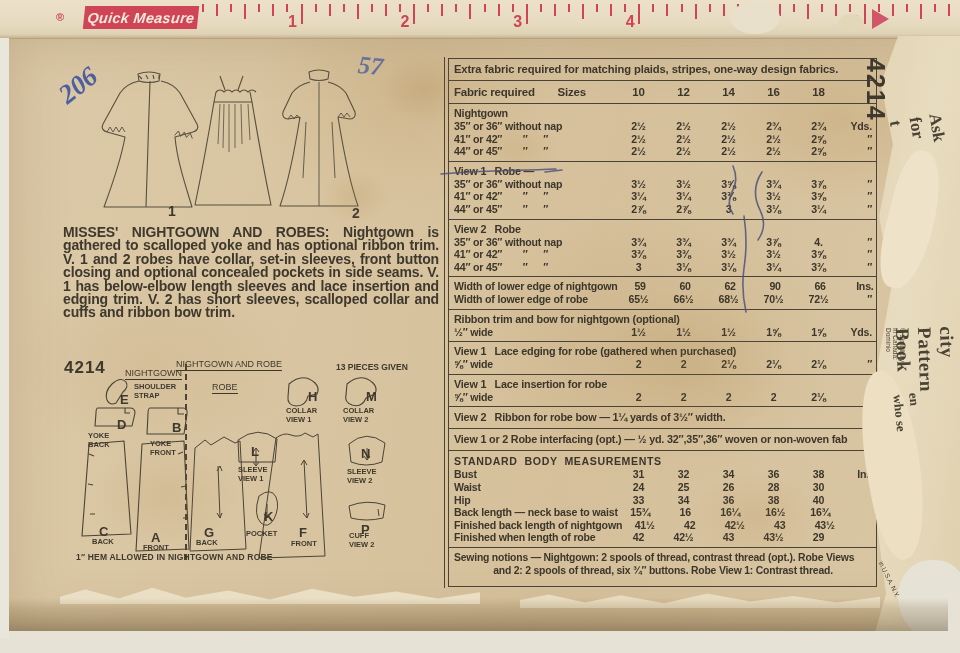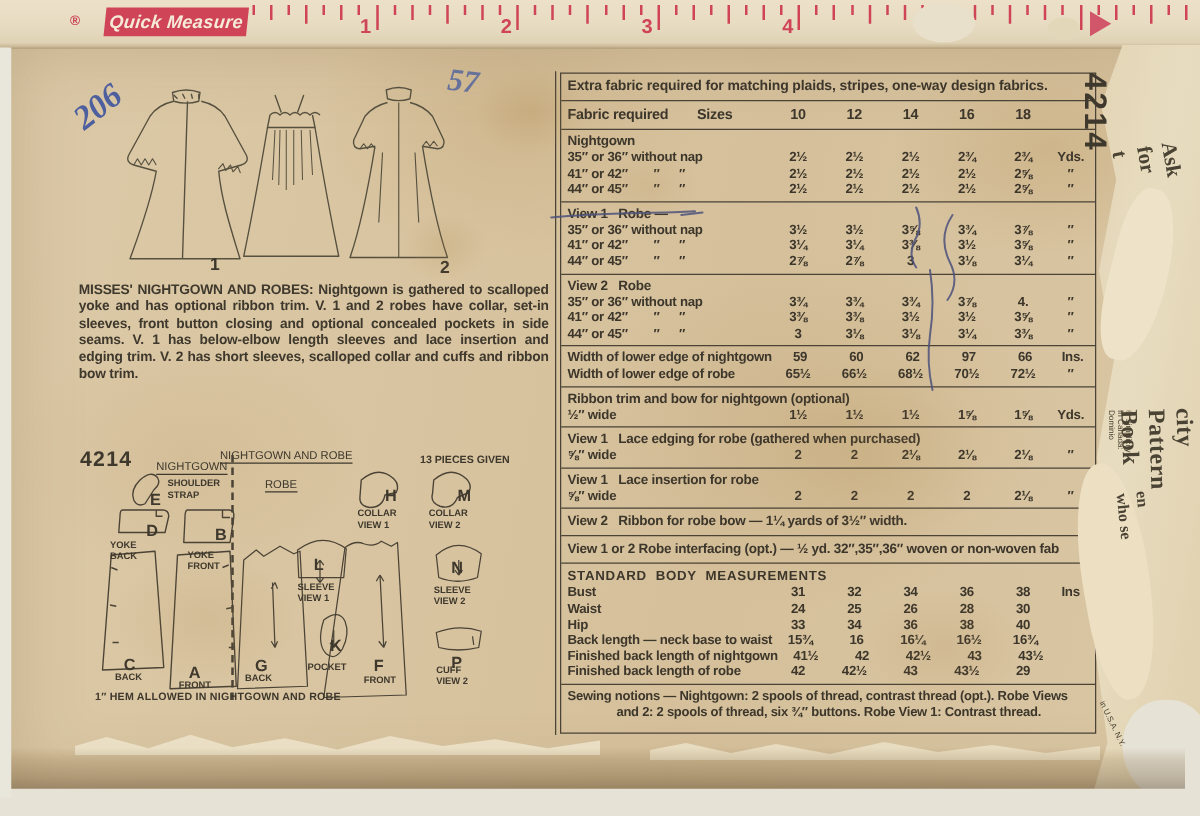--- a/index.html
+++ b/index.html
@@ -37,21 +37,21 @@
   #hw-right{left:358px;top:52px;font-size:25px;color:#67729b;transform:rotate(6deg);}
 
   
   #garments{position:absolute;left:80px;top:58px;}
   .garment-num{position:absolute;font-weight:bold;font-size:14px;color:#3d372d;}
   #garment-num-1{left:88px;top:145px;}
   #garment-num-2{left:272px;top:147px;}
 
   
   #description{position:absolute;left:63px;top:226px;width:376px;color:#3e382d;
-    font-size:11px;line-height:13.4px;font-weight:bold;text-align:justify;letter-spacing:-.15px;}
+    font-size:14px;line-height:13.4px;font-weight:bold;text-align:justify;letter-spacing:-.15px;}
   #fabric-types{position:absolute;left:63px;top:311px;width:376px;color:#3e382d;
     font-size:10px;line-height:11.6px;font-weight:bold;text-align:justify;letter-spacing:-.1px;}
 
   
   #diagram{position:absolute;left:62px;top:356px;width:382px;height:214px;color:#3e382d;}
   #diag-number{position:absolute;left:2px;top:2px;font-size:17px;font-weight:bold;letter-spacing:1px;}
   .diag-title{position:absolute;font-size:9px;font-weight:normal;border-bottom:1.5px solid #3e382d;padding-bottom:1px;}
   #diag-t1{left:63px;top:12px;}
   #diag-t2{left:114px;top:3px;}
   #diag-t3{left:150px;top:26px;}
@@ -71,21 +71,21 @@
   .t-row.line{border-top:1.5px solid #4a4336;margin-top:3px;padding-top:3px;}
   .t-title{font-size:11.2px;line-height:15px;letter-spacing:-.1px;}
   .t-header{font-size:11.5px;line-height:16px;}
   .t-header .lbl{display:flex;}
   .t-header .sizes{margin-left:auto;margin-right:30px;}
   .t-section{font-size:10.8px;line-height:13px;}
   .t-note{font-size:10.8px;line-height:15px;}
   .t-body-hdr{letter-spacing:.6px;font-size:10.6px;line-height:14px;}
   .lbl{flex:1;white-space:pre;}
   .val{width:45px;text-align:center;flex:none;}
-  .unit{width:31px;text-align:center;flex:none;font-style:normal;}
+  .unit{width:31px;text-align:right;flex:none;font-style:normal;}
   .t-notions{display:block;font-size:10.4px;line-height:13.5px;}
   .t-notions .l2{text-align:center;}
   #pen-marks{position:absolute;left:0;top:0;pointer-events:none;}
 
   
   .flap-text{position:absolute;transform-origin:left top;color:#4a4334;white-space:pre-line;}
   #flap-4214{left:890px;top:58px;font-size:25px;font-weight:bold;letter-spacing:2px;transform:rotate(90deg);color:#3e382d;}
   #flap-ask{left:944px;top:112px;font-family:"Liberation Serif",serif;font-weight:bold;font-size:17px;transform:rotate(80deg);}
   #flap-copy{left:906px;top:328px;font-size:6.5px;line-height:7px;transform:rotate(90deg);}
   #flap-book{left:957px;top:326px;font-family:"Liberation Serif",serif;font-weight:bold;font-size:19px;letter-spacing:.5px;transform:rotate(88deg);}
@@ -378,21 +378,21 @@
         <span class="val">3⅛</span>
         <span class="val">3¼</span>
         <span class="val">3⅜</span>
         <span class="unit">″</span>
       </div>
       <div class="t-row t-data line">
         <span class="lbl">Width of lower edge of nightgown</span>
         <span class="val">59</span>
         <span class="val">60</span>
         <span class="val">62</span>
-        <span class="val">97</span>
+        <span class="val">90</span>
         <span class="val">66</span>
         <span class="unit">Ins.</span>
       </div>
       <div class="t-row t-data">
         <span class="lbl">Width of lower edge of robe</span>
         <span class="val">65½</span>
         <span class="val">66½</span>
         <span class="val">68½</span>
         <span class="val">70½</span>
         <span class="val">72½</span>
@@ -482,21 +482,21 @@
       <div class="t-row t-data">
         <span class="lbl">Finished back length of nightgown</span>
         <span class="val">41½</span>
         <span class="val">42</span>
         <span class="val">42½</span>
         <span class="val">43</span>
         <span class="val">43½</span>
         <span class="unit"></span>
       </div>
       <div class="t-row t-data">
-        <span class="lbl">Finished back length of robe</span>
+        <span class="lbl">Finished when length of robe</span>
         <span class="val">42</span>
         <span class="val">42½</span>
         <span class="val">43</span>
         <span class="val">43½</span>
         <span class="val">29</span>
         <span class="unit"></span>
       </div>
       <div class="t-row t-notions line">
         <div class="l1">Sewing notions — Nightgown: 2 spools of thread, contrast thread (opt.). Robe Views</div>
         <div class="l2">and 2: 2 spools of thread, six ¾″ buttons. Robe View 1: Contrast thread.</div>

